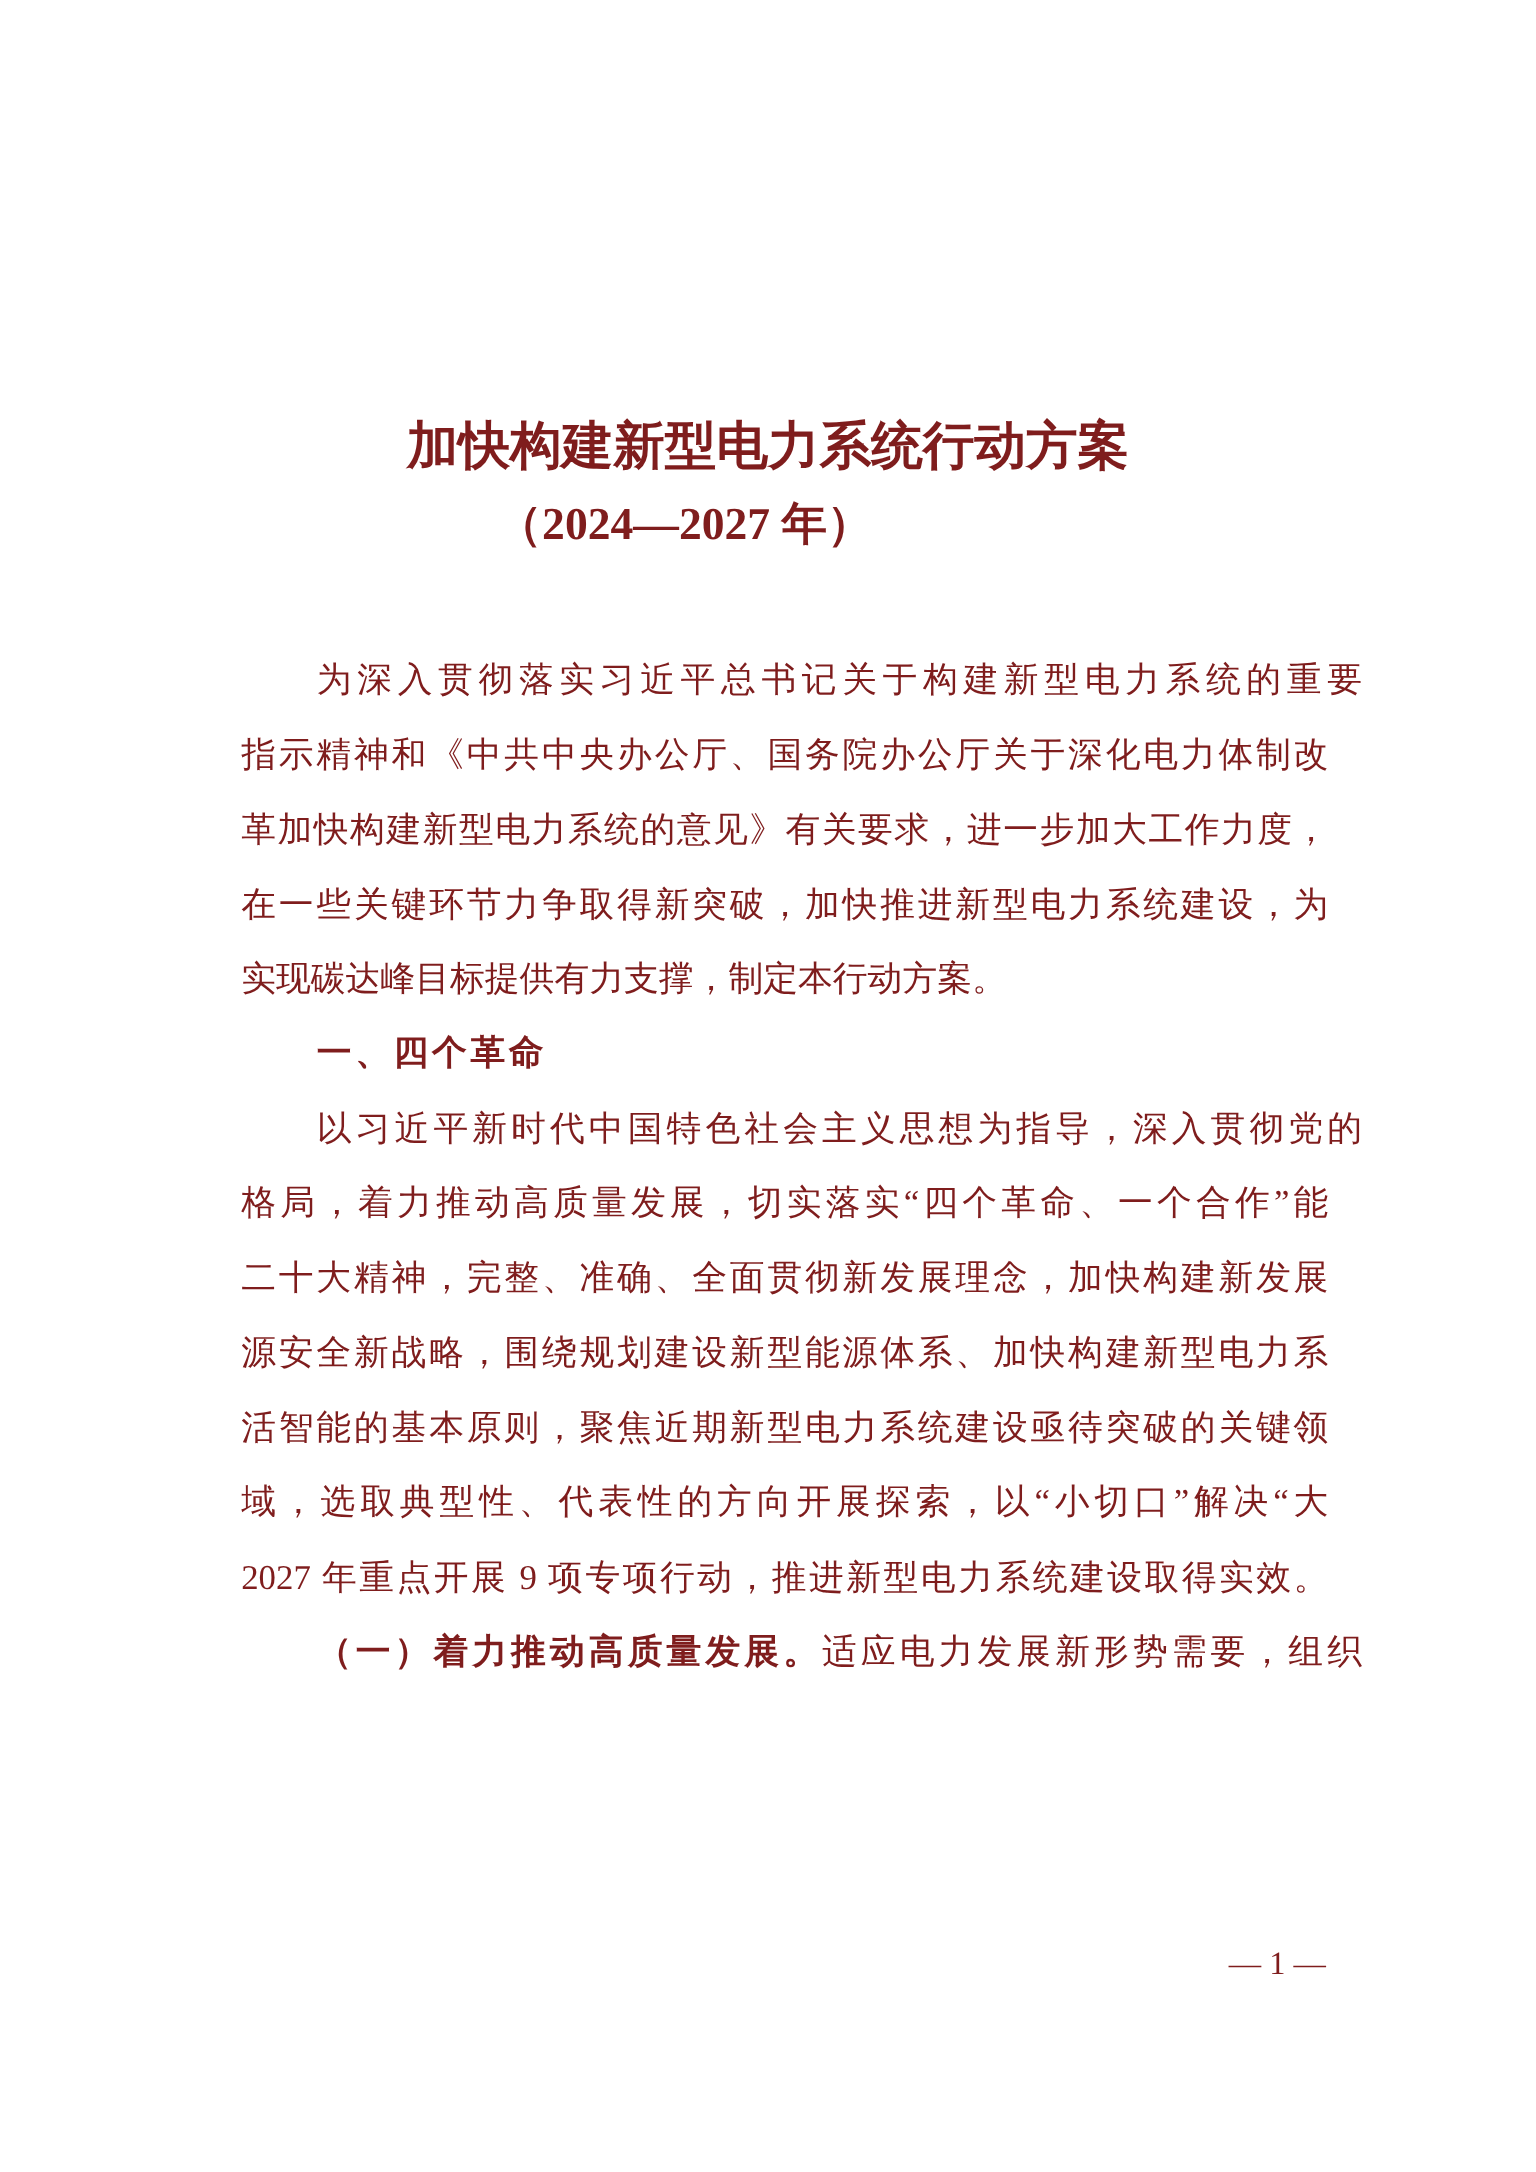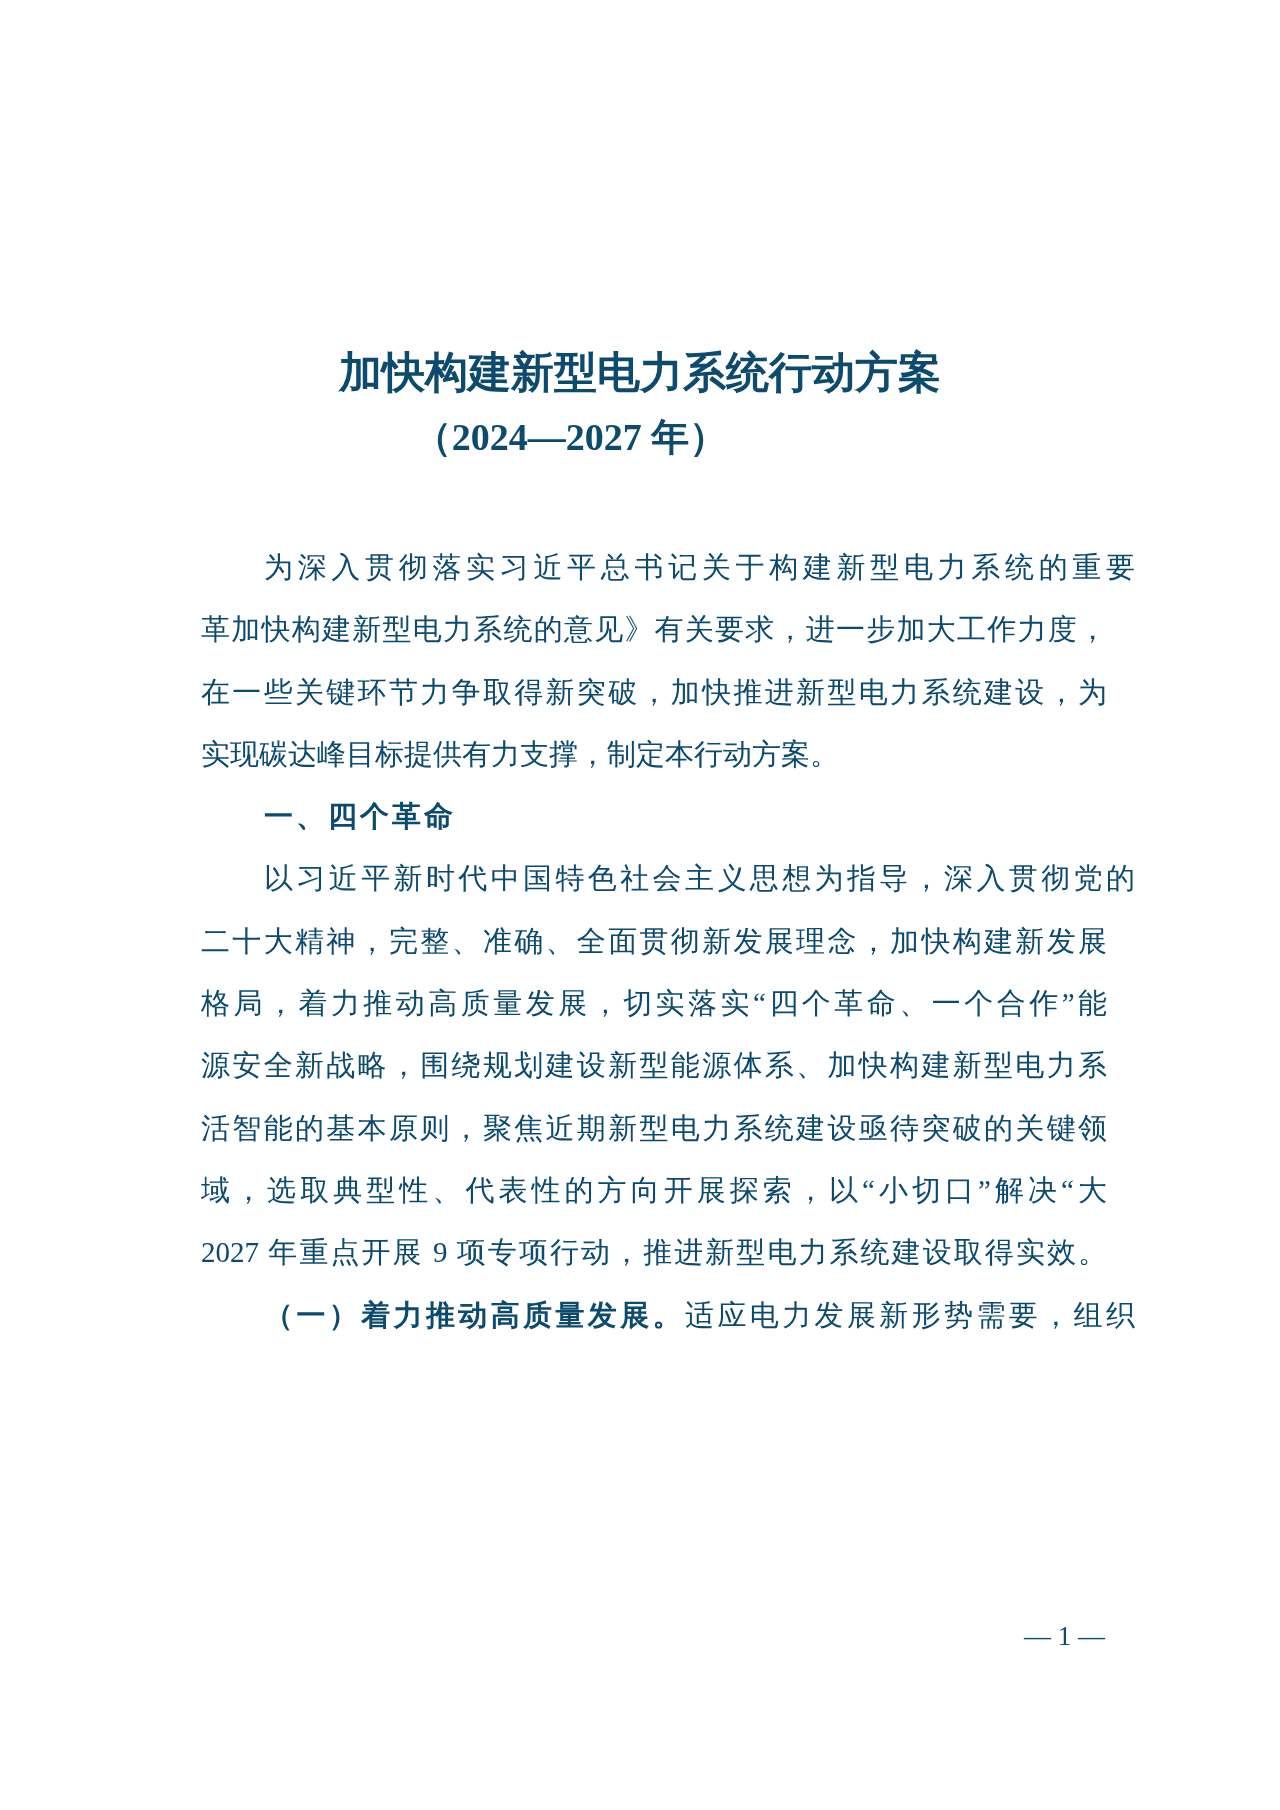--- a/index.html
+++ b/index.html
@@ -7,21 +7,21 @@
     padding: 0;
     background: #ffffff;
   }
   .page {
     position: relative;
     width: 1280px;
     height: 1810px;
     background: #ffffff;
     overflow: hidden;
     font-family: "Liberation Serif", "DejaVu Serif", serif;
-    color: #0c4a6e;
+    color: #7f1d1d;
   }
   .doc-title {
     position: absolute;
     top: 348px;
     left: 0;
     width: 1280px;
     text-align: center;
     font-size: 43px;
     line-height: 50px;
     font-weight: 700;
@@ -92,27 +92,28 @@
 
 <div class="page">
 
   <div class="doc-title">加快构建新型电力系统行动方案</div>
 
   <div class="doc-subtitle">（2024—2027 年）</div>
 
   <div class="doc-body">
 
   <div class="line indent fill">为深入贯彻落实习近平总书记关于构建新型电力系统的重要</div>
+      <div class="line fill">指示精神和《中共中央办公厅、国务院办公厅关于深化电力体制改</div>
       <div class="line fill">革加快构建新型电力系统的意见》有关要求，进一步加大工作力度，</div>
       <div class="line fill">在一些关键环节力争取得新突破，加快推进新型电力系统建设，为</div>
       <div class="line">实现碳达峰目标提供有力支撑，制定本行动方案。</div>
       <div class="line indent heading">一、四个革命</div>
       <div class="line indent fill">以习近平新时代中国特色社会主义思想为指导，深入贯彻党的</div>
+      <div class="line fill">格局，着力推动高质量发展，切实落实“四个革命、一个合作”能</div>
       <div class="line fill">二十大精神，完整、准确、全面贯彻新发展理念，加快构建新发展</div>
-      <div class="line fill">格局，着力推动高质量发展，切实落实“四个革命、一个合作”能</div>
       <div class="line fill">源安全新战略，围绕规划建设新型能源体系、加快构建新型电力系</div>
       <div class="line fill">活智能的基本原则，聚焦近期新型电力系统建设亟待突破的关键领</div>
       <div class="line fill">域，选取典型性、代表性的方向开展探索，以“小切口”解决“大</div>
       <div class="line fill">2027 年重点开展 9 项专项行动，推进新型电力系统建设取得实效。</div>
       <div class="line indent fill"><b>（一）着力推动高质量发展。</b>适应电力发展新形势需要，组织</div>
     </div>
 
   <div class="page-number">— 1 —</div>
 
 </div>

